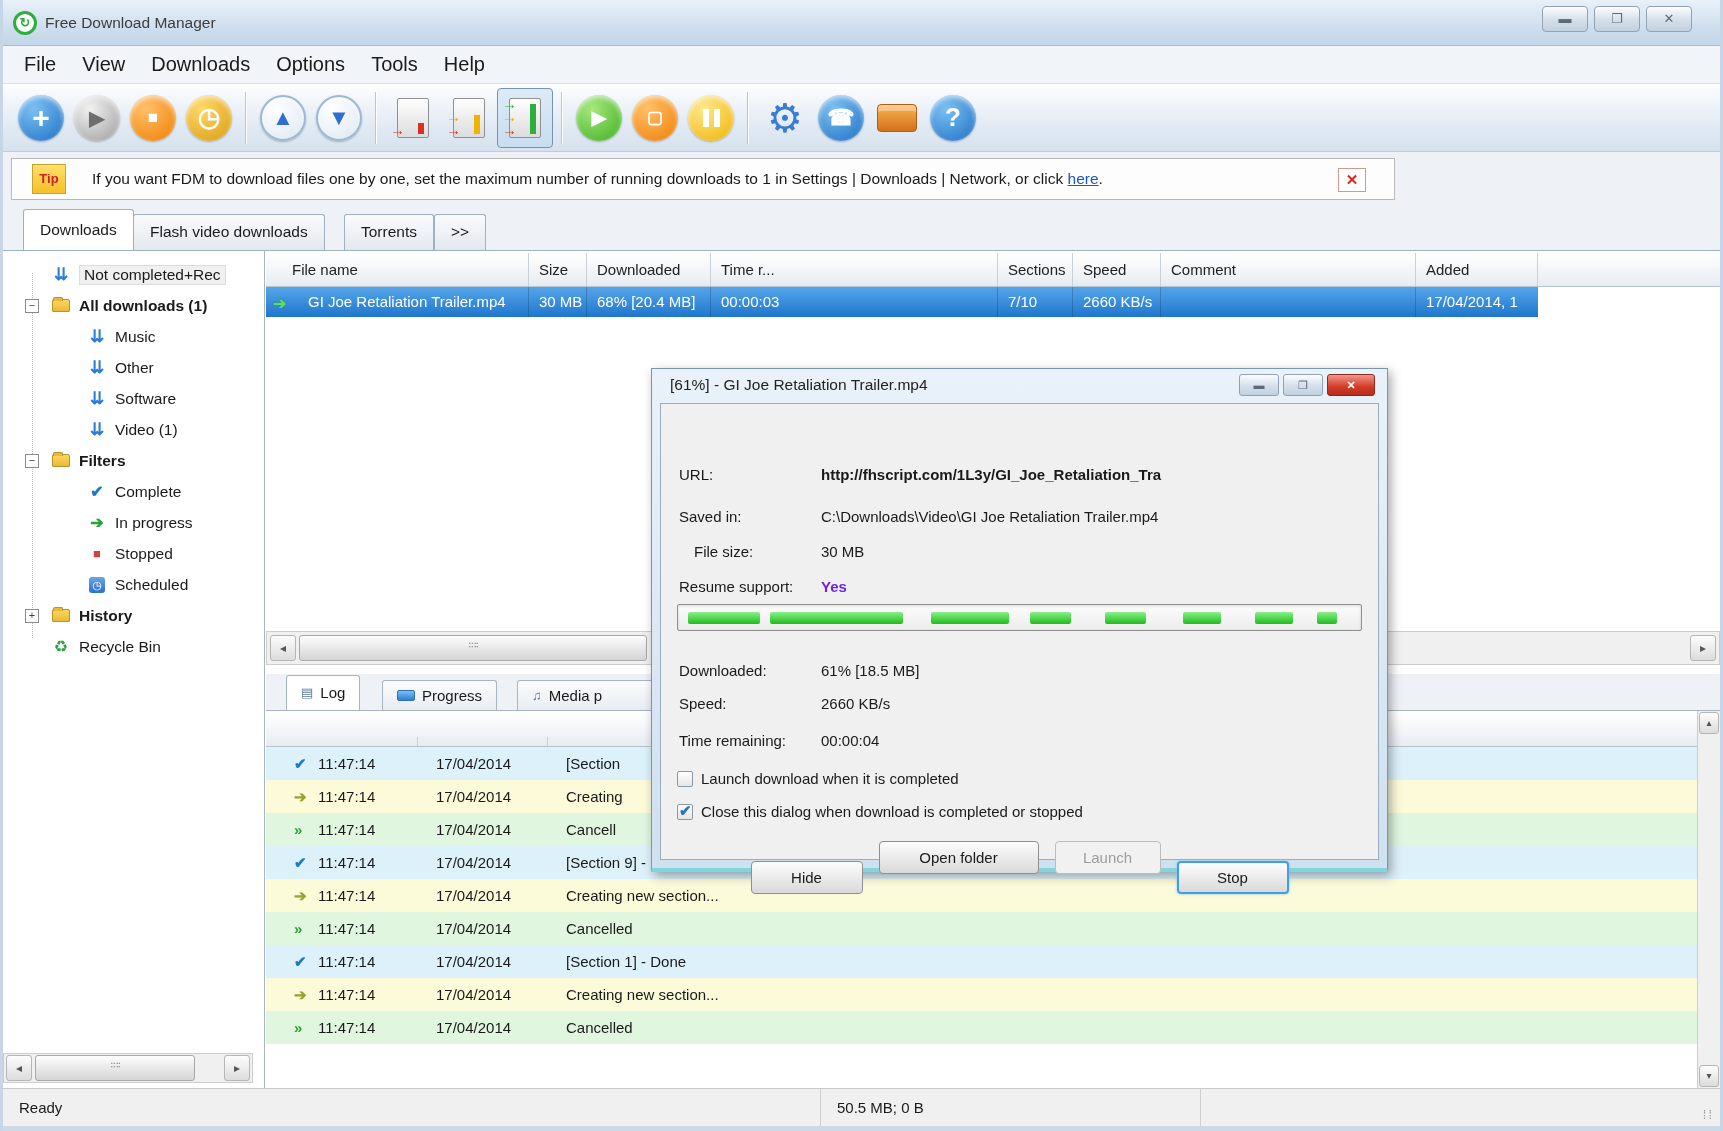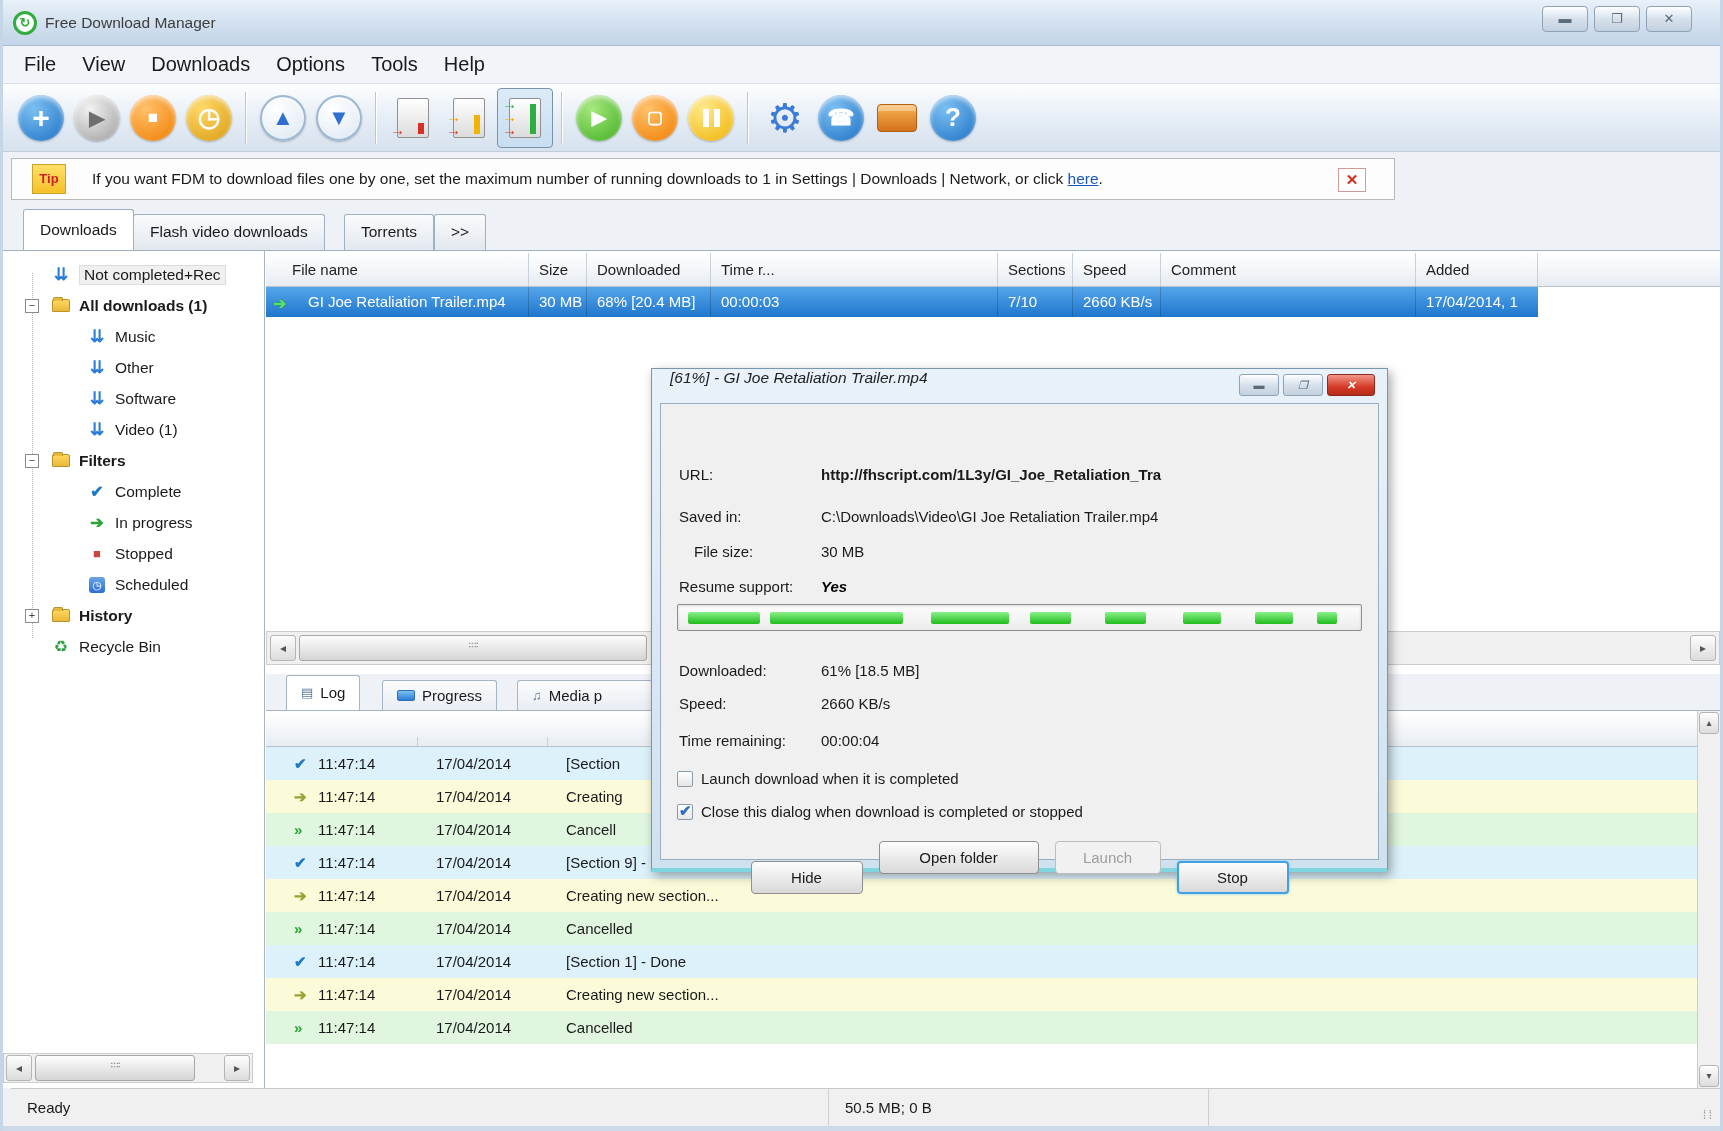--- a/index.html
+++ b/index.html
@@ -150,48 +150,48 @@
   .lc { flex:none; white-space:nowrap; overflow:hidden; }
   .lc.time { width:118px; } .lc.date { width:130px; }
 
   
   .vscroll { position:absolute; right:0; top:460px; bottom:0; width:23px;
     background:#f0f0f0; border-left:1px solid #cdcdcd; }
   .vs-arrow { position:absolute; left:1px; width:20px; height:22px; background:linear-gradient(#fdfdfd,#dcdcdc);
     border:1px solid #b5b5b5; border-radius:3px; color:#555; text-align:center; line-height:20px; font-size:10px; }
 
   
-  .statusbar { position:absolute; left:8px; right:0; bottom:5px; height:38px; background:#f0f0f0;
+  .statusbar { position:absolute; left:0; right:0; bottom:5px; height:38px; background:#f0f0f0;
     border-top:1px solid #c8c8c8; display:flex; align-items:center; }
   .sb-sec { height:100%; display:flex; align-items:center; border-right:1px solid #cfcfcf; padding-left:16px; }
   .sb-1 { width:818px; } .sb-2 { width:380px; } .sb-3 { width:336px; }
   .sb-grip { position:absolute; right:6px; bottom:4px; color:#a0a0a0; font-size:13px; letter-spacing:2px; }
   .bottom-strip { position:absolute; left:0; right:0; bottom:0; height:5px; background:#cdd9e6; }
 
   
   .side-hscroll { position:absolute; left:0; width:250px; bottom:5px; height:30px;
     background:#f0f0f0; border:1px solid #cdcdcd; }
 
   
   .dialog { position:absolute; left:648px; top:368px; width:737px; height:504px; z-index:50;
     background:linear-gradient(#e9f2fa,#cfe0ef); border:1px solid #7a96ad;
     border-bottom:4px solid #7fd6de; box-shadow:3px 4px 10px rgba(0,0,0,.35); }
-  .dlg-titlebar { position:relative; height:32px; display:flex; align-items:flex-start;font-style:italic; }
+  .dlg-titlebar { position:relative; height:32px; display:flex; align-items:center; }
   .dlg-title { padding-left:18px; font-size:15.5px; color:#222; }
   .dlg-controls { position:absolute; right:12px; top:5px; display:flex; gap:4px; }
   .dlg-btn { width:40px; height:22px; border:1px solid #8fa3b5; border-radius:3px;
     background:linear-gradient(#fdfeff,#d7e1ec 50%,#c2d0df); color:#5a6b7a; font-size:11px;
     text-align:center; line-height:20px; }
   .dlg-btn.close { width:48px; background:linear-gradient(#f2978b,#d43a25 60%,#b52c1a);
     color:#fff; font-weight:bold; border-color:#8c2a1c; }
   .dlg-body { position:absolute; left:8px; right:8px; top:34px; bottom:8px;
     background:#f0f0f0; border:1px solid #98aebf; }
   .f { position:absolute; left:18px; font-size:15px; }
   .v { position:absolute; left:160px; right:4px; font-size:15px; white-space:nowrap; overflow:hidden; }
-  .v.b { font-weight:bold; } .v.green { color:#000000; font-weight:bold;font-style:italic; }
+  .v.b { font-weight:bold; } .v.green { color:#6d28d9; font-weight:bold; }
   .dlg-progress { position:absolute; left:16px; right:16px; top:200px; height:27px;
     border:1px solid #8f8f8f; border-radius:2px; background:linear-gradient(#fdfdfd,#ececec);
     box-shadow:inset 0 1px 3px rgba(0,0,0,.15); }
   .pseg { position:absolute; top:7px; height:12px; border-radius:2px;
     background:linear-gradient(#8af08a,#1fbc1b); }
   .cbrow { position:absolute; left:16px; display:flex; align-items:center; gap:8px; font-size:15px; }
   .cb { width:16px; height:16px; border:1px solid #8a9aa8; border-radius:2px;
     background:linear-gradient(#ffffff,#e6e6e6); position:relative; }
   .cb.checked::after { content:"✔"; position:absolute; left:1px; top:-3px; color:#2d6fc2;
     font-size:15px; font-weight:bold; }

